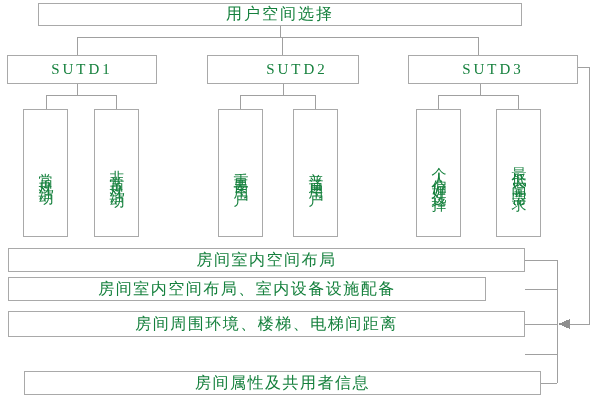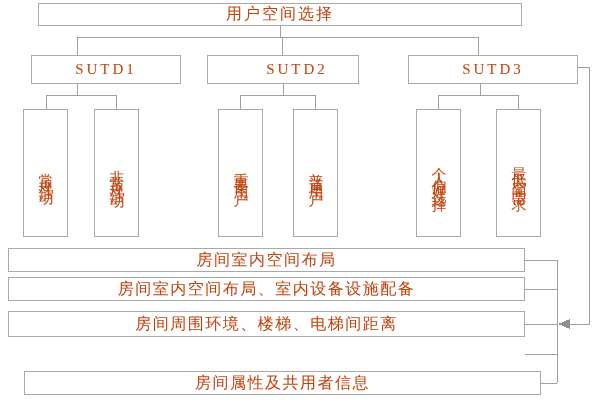--- a/index.html
+++ b/index.html
@@ -2,21 +2,21 @@
 <html><head>
 <meta charset="utf-8">
 <style>
   html, body { margin: 0; padding: 0; background: #ffffff; }
   .stage {
     position: relative;
     width: 600px;
     height: 400px;
     background: #ffffff;
     font-family: "Liberation Serif", "DejaVu Serif", serif;
-    color: #c2410c;
+    color: #15803d;
     overflow: hidden;
   }
   .wires {
     position: absolute;
     left: 0; top: 0;
     width: 600px; height: 400px;
     pointer-events: none;
   }
   .box {
     position: absolute;
@@ -85,21 +85,21 @@
     </g>
 
     <g>
       <path d="M553 67 H589 V324 H569" stroke="#a0a0a0" stroke-width="1" fill="none"></path>
       <polygon points="558,324 570,319 570,329" fill="#8f8f8f" stroke="none"></polygon>
     </g>
   </svg>
 
   <div class="box root" style="left:38px; top:3px; width:484px; height:23px;">用户空间选择</div>
 
-  <div class="box branch" style="left:7px; top:55px; width:150px; height:29px;margin-left:24px;">SUTD1</div>
+  <div class="box branch" style="left:7px; top:55px; width:150px; height:29px;">SUTD1</div>
   <div class="box branch" style="left:207px; top:55px; width:152px; height:29px;padding-left:28px;">SUTD2</div>
   <div class="box branch" style="left:408px; top:55px; width:170px; height:29px;">SUTD3</div>
 
   <div class="box leaf" style="left:23px; top:109px; width:45px; height:128px;">
     <span>常规活动</span>
   </div>
   <div class="box leaf" style="left:94px; top:109px; width:45px; height:128px;">
     <span>非常规活动</span>
   </div>
   <div class="box leaf" style="left:218px; top:109px; width:45px; height:128px;">
@@ -109,17 +109,17 @@
     <span>普通用户</span>
   </div>
   <div class="box leaf" style="left:416px; top:109px; width:45px; height:128px;">
     <span>个人偏好选择</span>
   </div>
   <div class="box leaf" style="left:496px; top:109px; width:45px; height:128px;">
     <span>最低空间需求</span>
   </div>
 
   <div class="box row" style="left:8px; top:248px; width:517px; height:24px;">房间室内空间布局</div>
-  <div class="box row" style="left:8px; top:277px; width:517px; height:24px;">房间室内空间布局、室内设备设施配备</div>
+  <div class="box row" style="left:8px; top:277px; width:478px; height:24px;">房间室内空间布局、室内设备设施配备</div>
   <div class="box row" style="left:8px; top:311px; width:517px; height:26px;">房间周围环境、楼梯、电梯间距离</div>
   <div class="box row" style="left:24px; top:371px; width:517px; height:24px;">房间属性及共用者信息</div>
 
 </div>
 
 </body></html>

